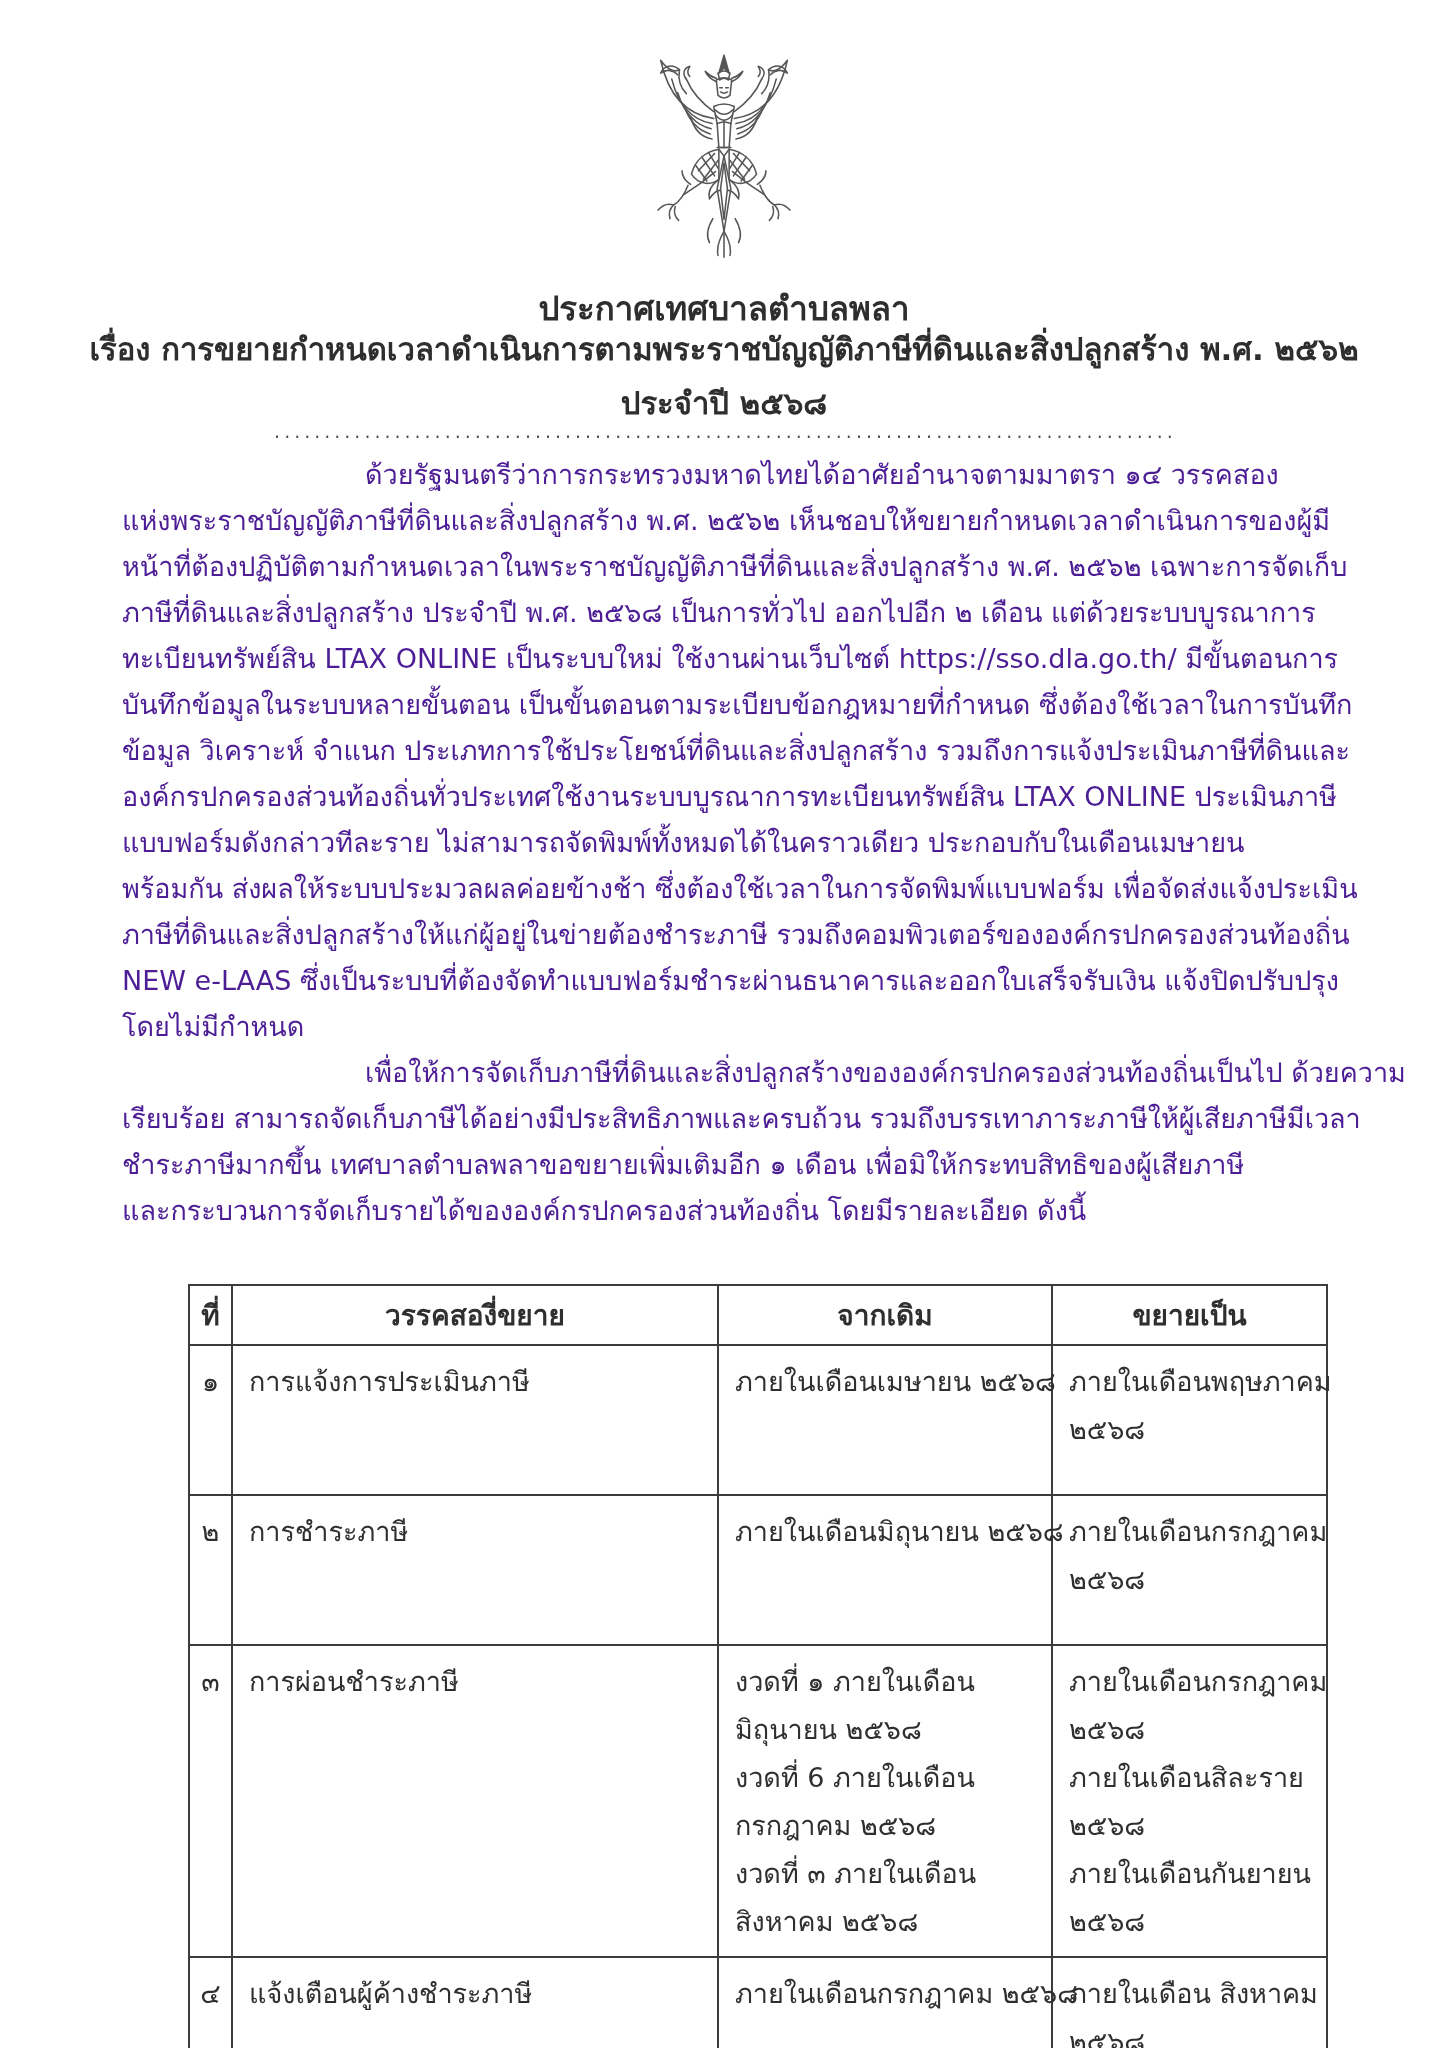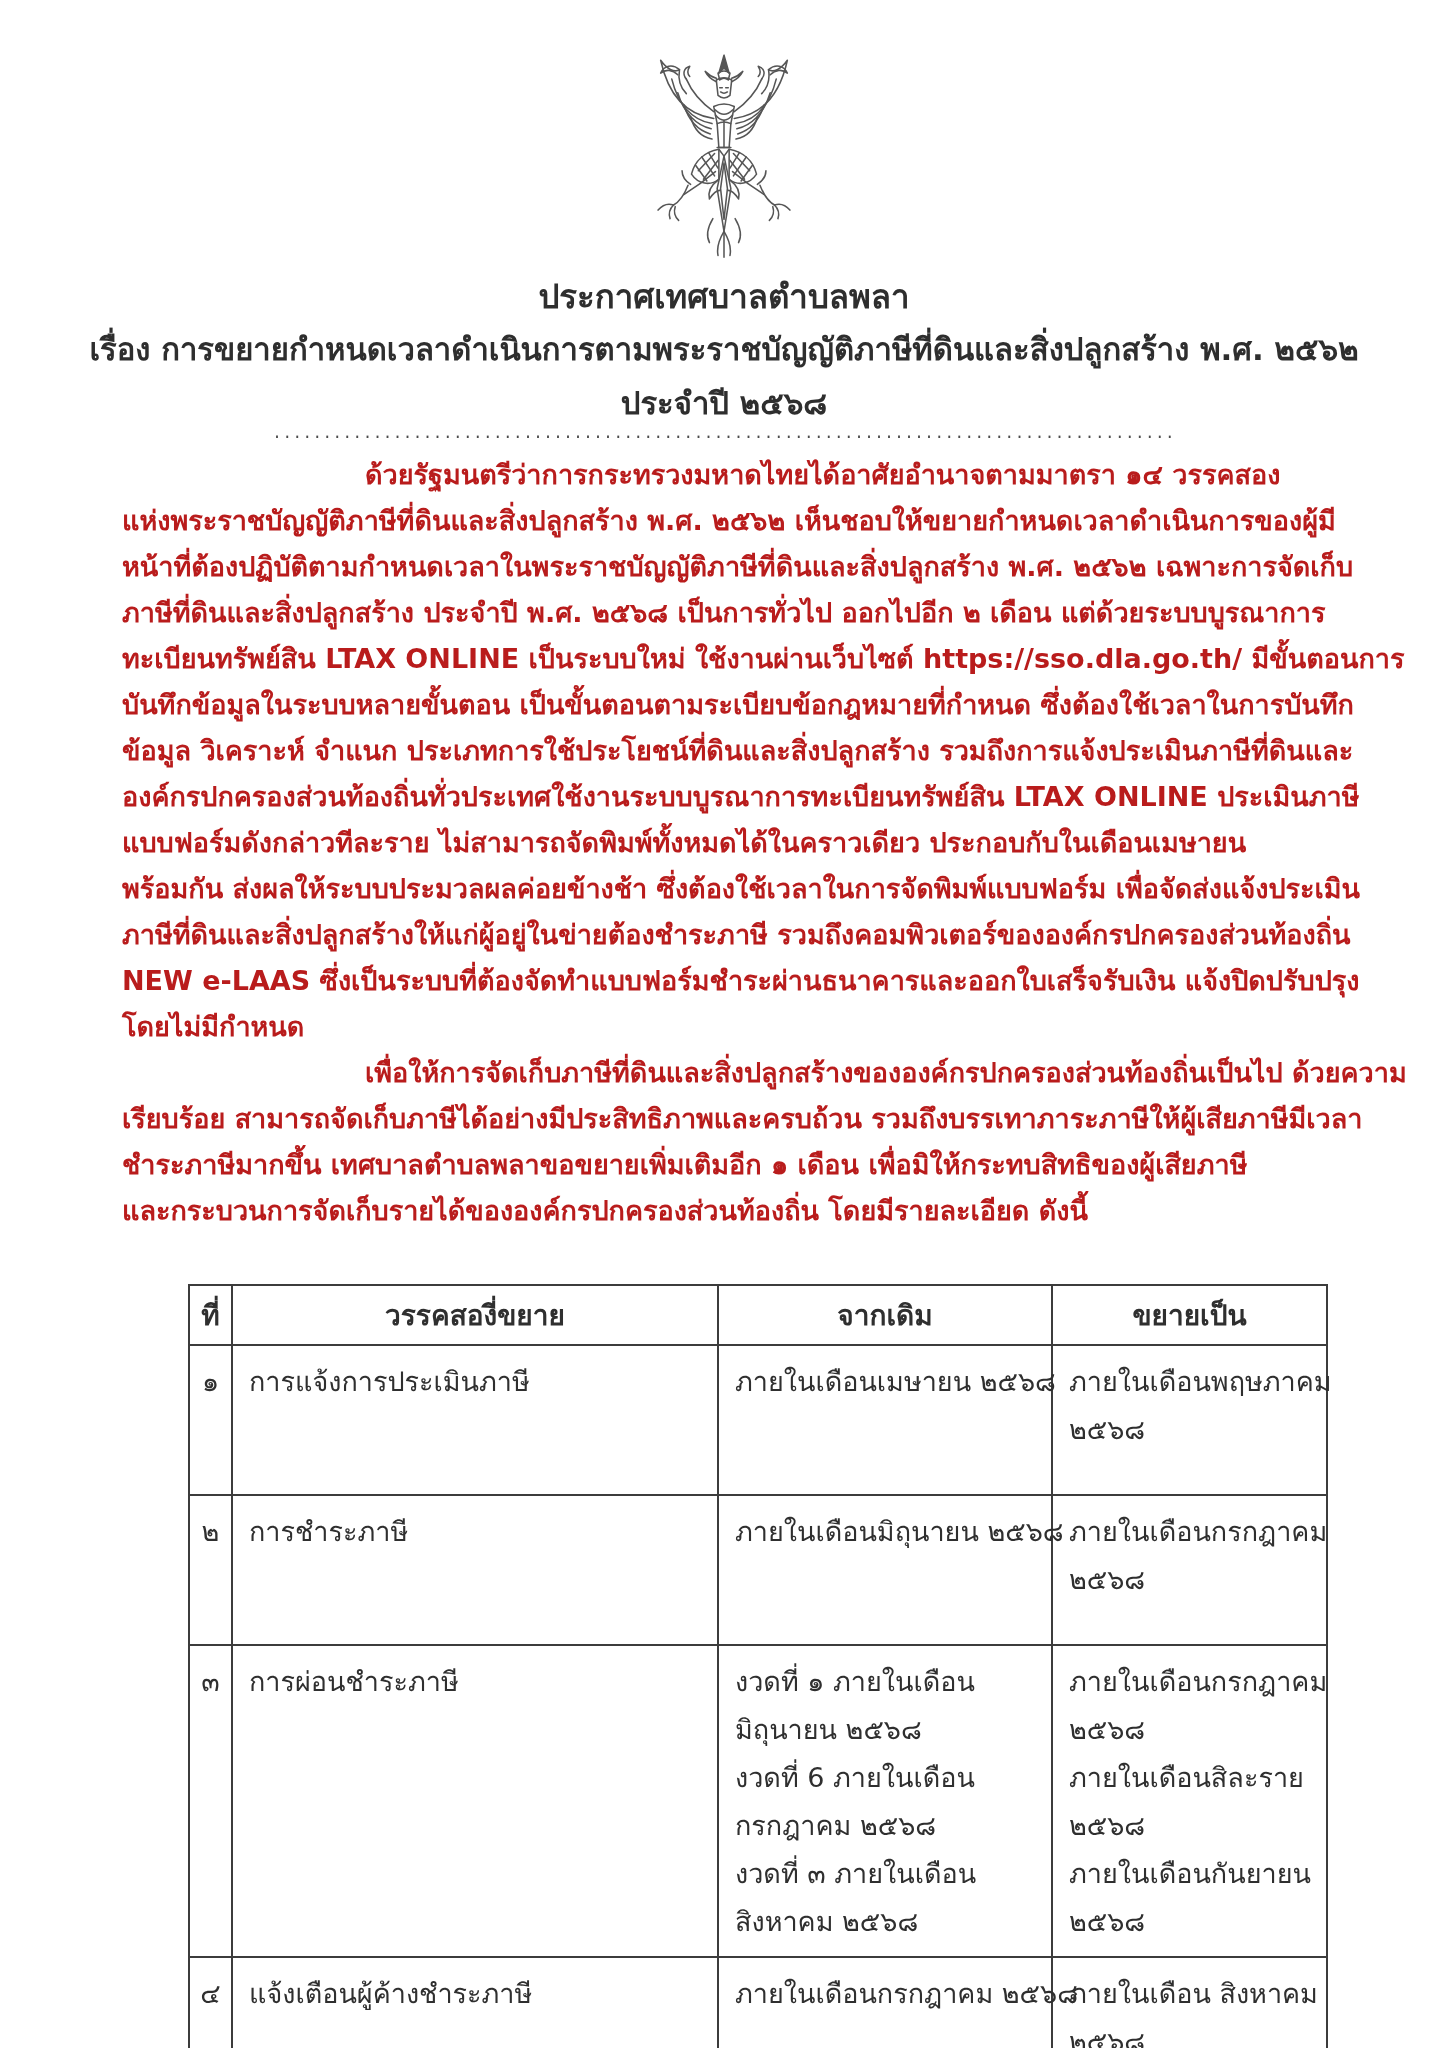--- a/index.html
+++ b/index.html
@@ -25,38 +25,37 @@
     width: 192px;
     height: 214px;
   }
   .centered {
     position: absolute;
     left: 0;
     width: 1448px;
     text-align: center;
     white-space: nowrap;
   }
-  .doc-title   { top: 270px; font-size: 33px; font-weight: 700; color: #2e2e2e; }
+  .doc-title   { top: 282px; font-size: 33px; font-weight: 700; color: #2e2e2e; }
   .doc-subject { top: 324px; font-size: 31px; font-weight: 700; color: #2e2e2e; }
   .doc-year    { top: 378px; font-size: 31px; font-weight: 700; color: #2e2e2e; }
   .dotted-sep  {
     top: 424px;
     font-size: 15px;
     letter-spacing: 1px;
     color: #4a4a4a;
     font-family: "DejaVu Sans Mono", monospace;
   }
   .doc-body {
     position: absolute;
     top: 452px;
     left: 122px;
     width: 1212px;
     font-size: 27px;
-    color: #b91c1c;
-    font-weight: bold;
+    color: #4c1d95;
   }
   .doc-body .line {
     height: 46px;
     line-height: 46px;
     white-space: nowrap;
   }
   .doc-body .line.indent { padding-left: 243px; }
   .doc-table {
     position: absolute;
     top: 1284px;

